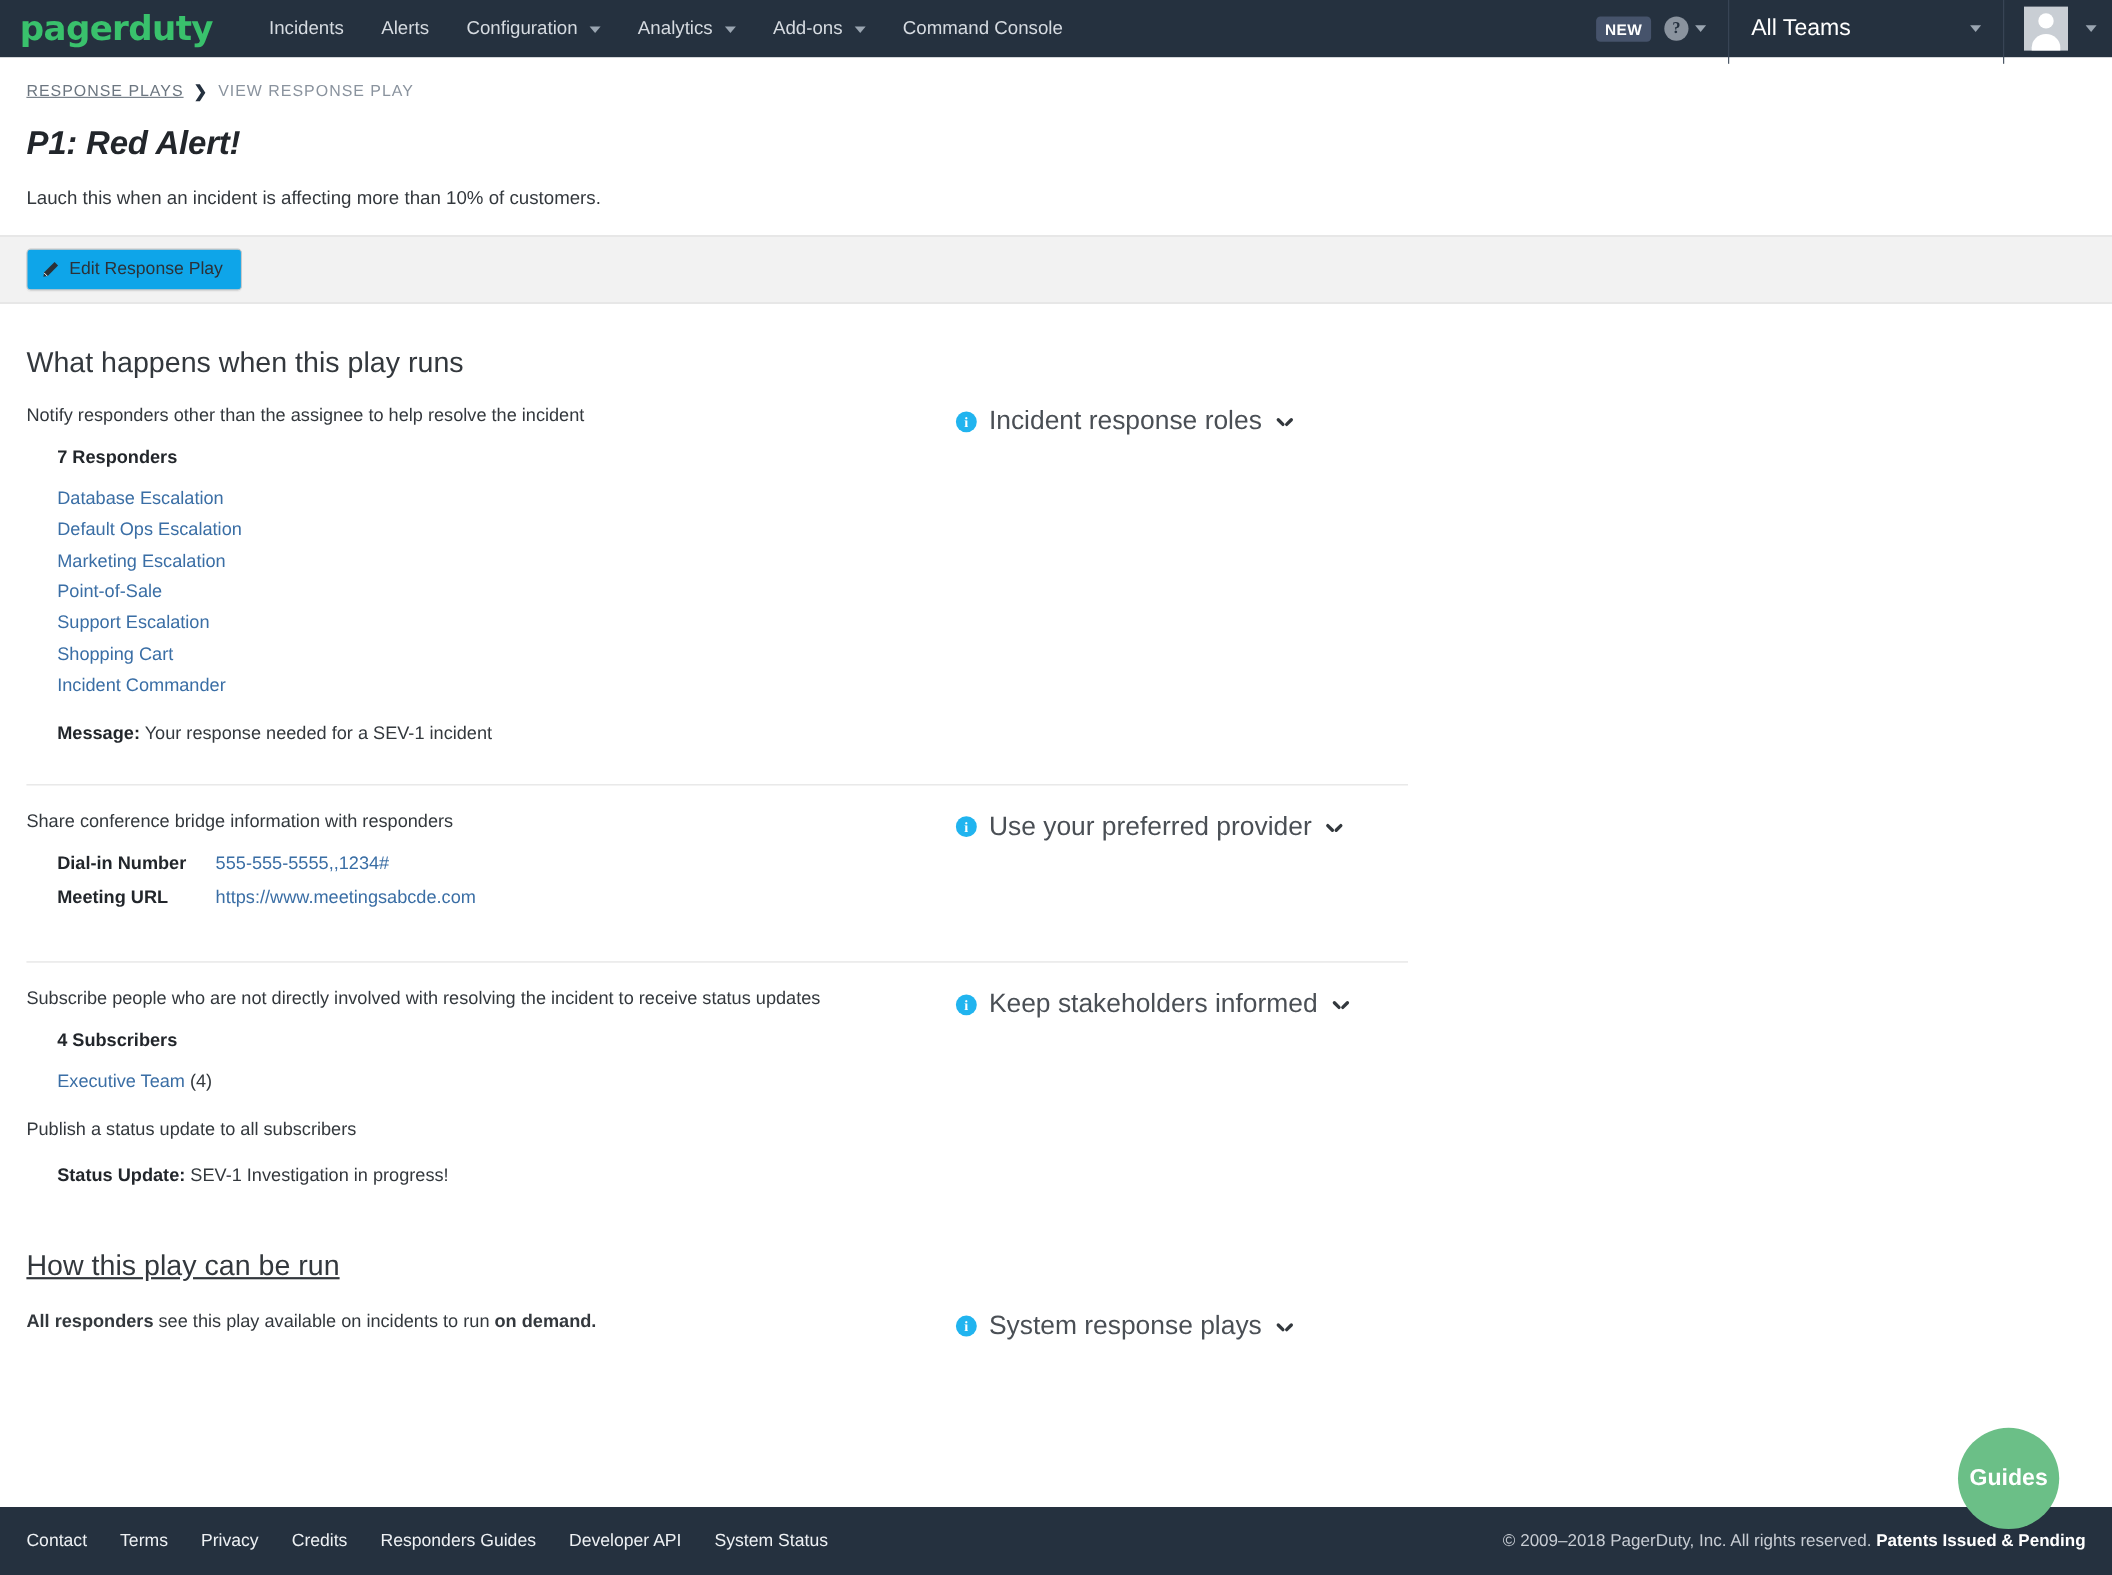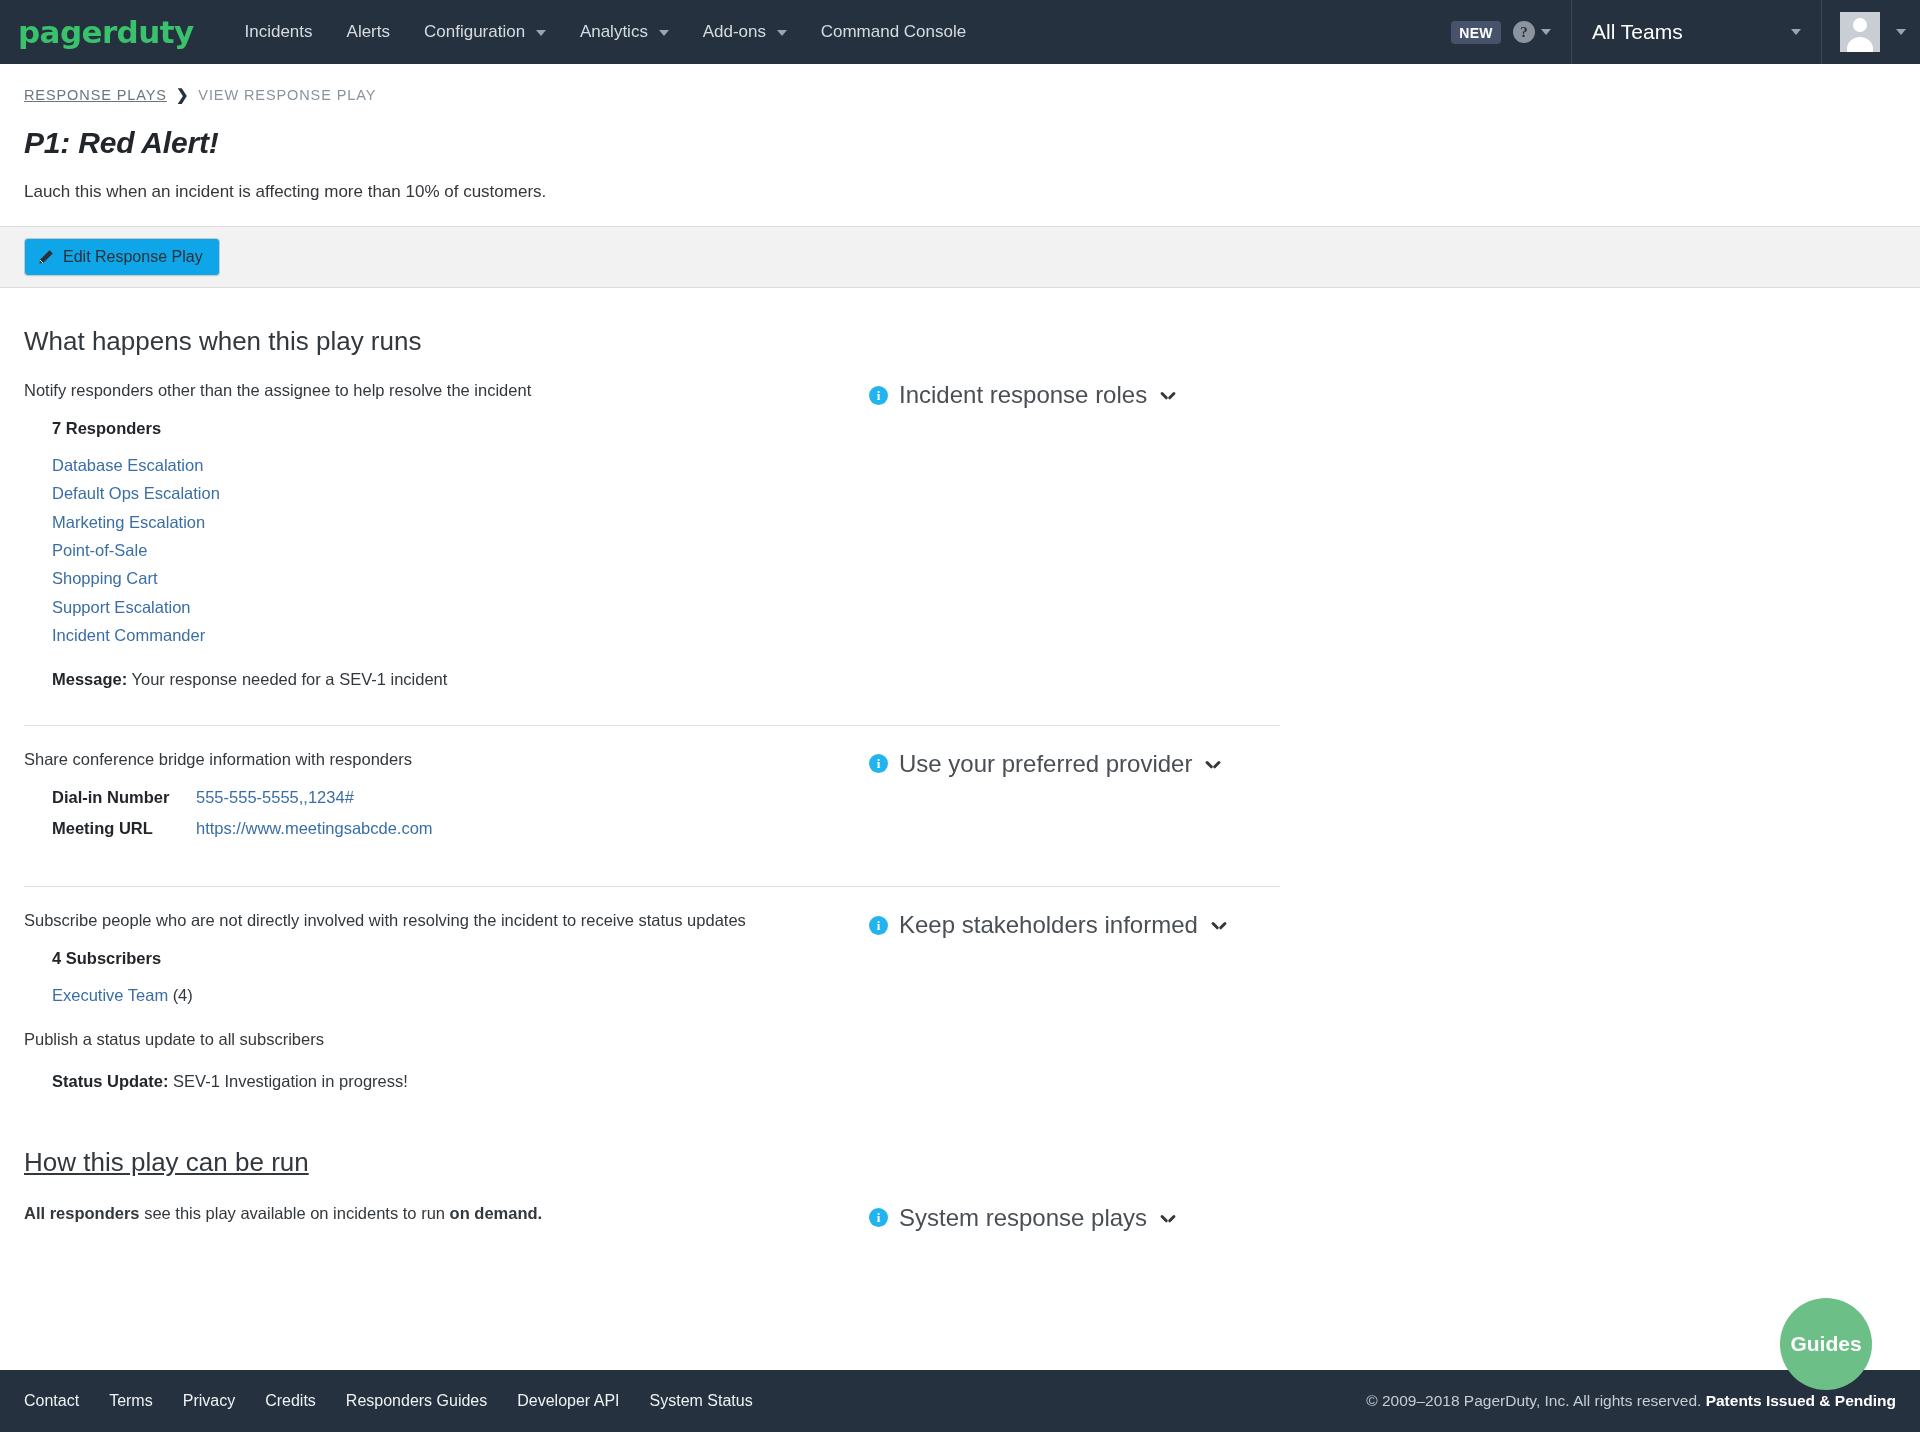--- a/index.html
+++ b/index.html
@@ -7,21 +7,21 @@
     margin: 0; padding: 0;
     width: 1920px; height: 1432px;
     background: #ffffff;
     font-family: "Liberation Sans", sans-serif;
     overflow: hidden;
   }
   body { position: relative; }
 
   
   .topnav {
-    height: 64px;
+    height: 52px;
     background: #25313f;
     display: flex;
     align-items: center;
     position: relative;
   }
   .nav-left {
     display: flex;
     align-items: center;
     flex: 1 1 auto;
     padding-left: 18px;
@@ -389,22 +389,22 @@
     <div class="col-left">
       <div class="stmt">Notify responders other than the assignee to help resolve the incident</div>
       <div class="sub-block">
         <span class="sub-head">7 Responders</span>
       </div>
       <div class="link-list">
         <div class="link-item">Database Escalation</div>
         <div class="link-item">Default Ops Escalation</div>
         <div class="link-item">Marketing Escalation</div>
         <div class="link-item">Point-of-Sale</div>
+        <div class="link-item">Support Escalation</div>
         <div class="link-item">Shopping Cart</div>
-        <div class="link-item">Support Escalation</div>
         <div class="link-item">Incident Commander</div>
       </div>
       <div class="kv">
         <b>Message:</b>
         <span>Your response needed for a SEV-1 incident</span>
       </div>
     </div>
     <div class="col-right">
       <div class="info-head">
         <span class="info-icon">i</span>

